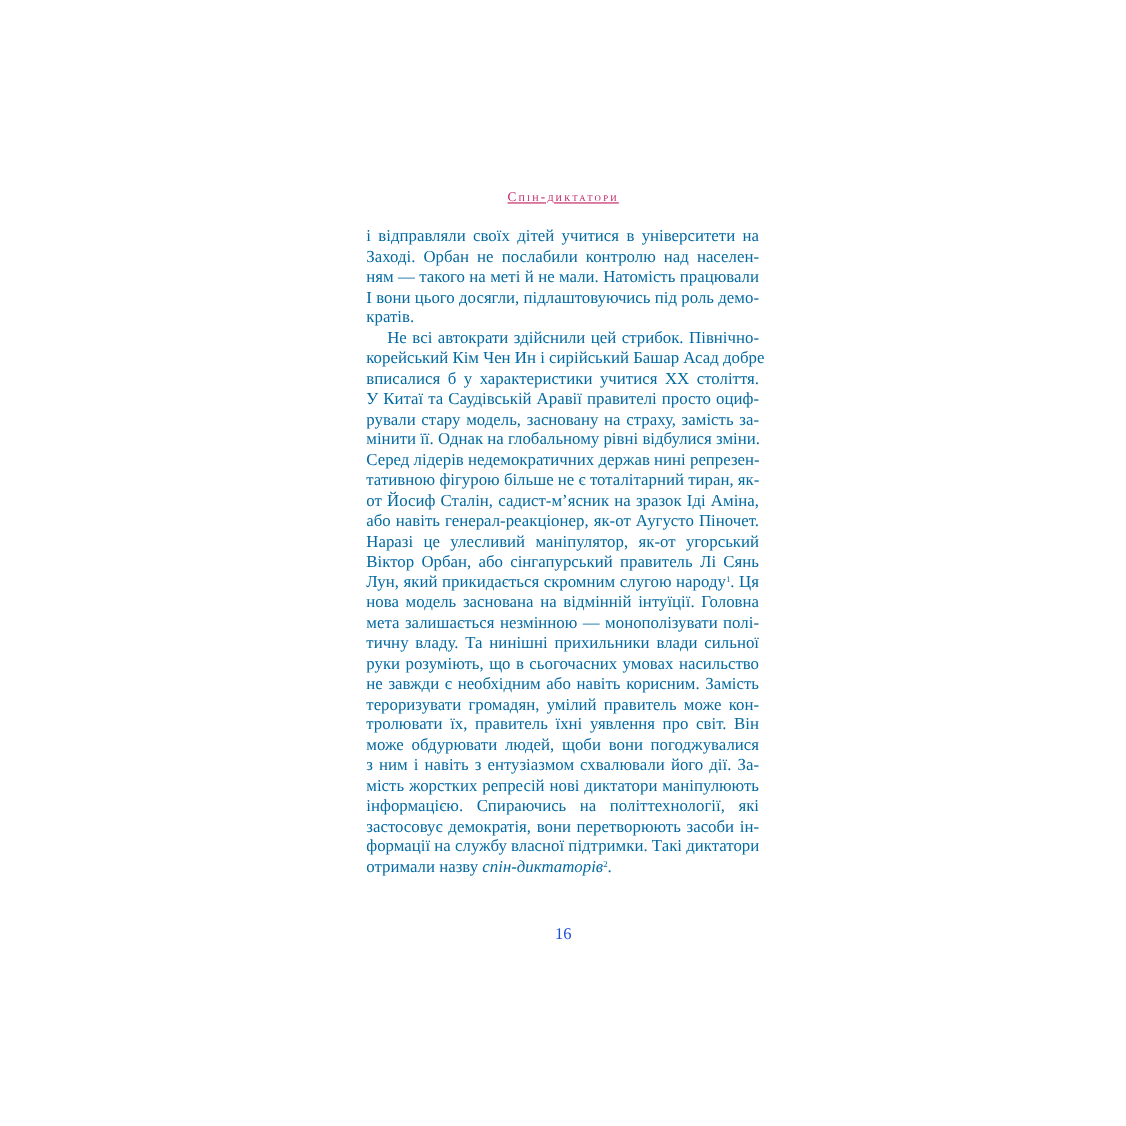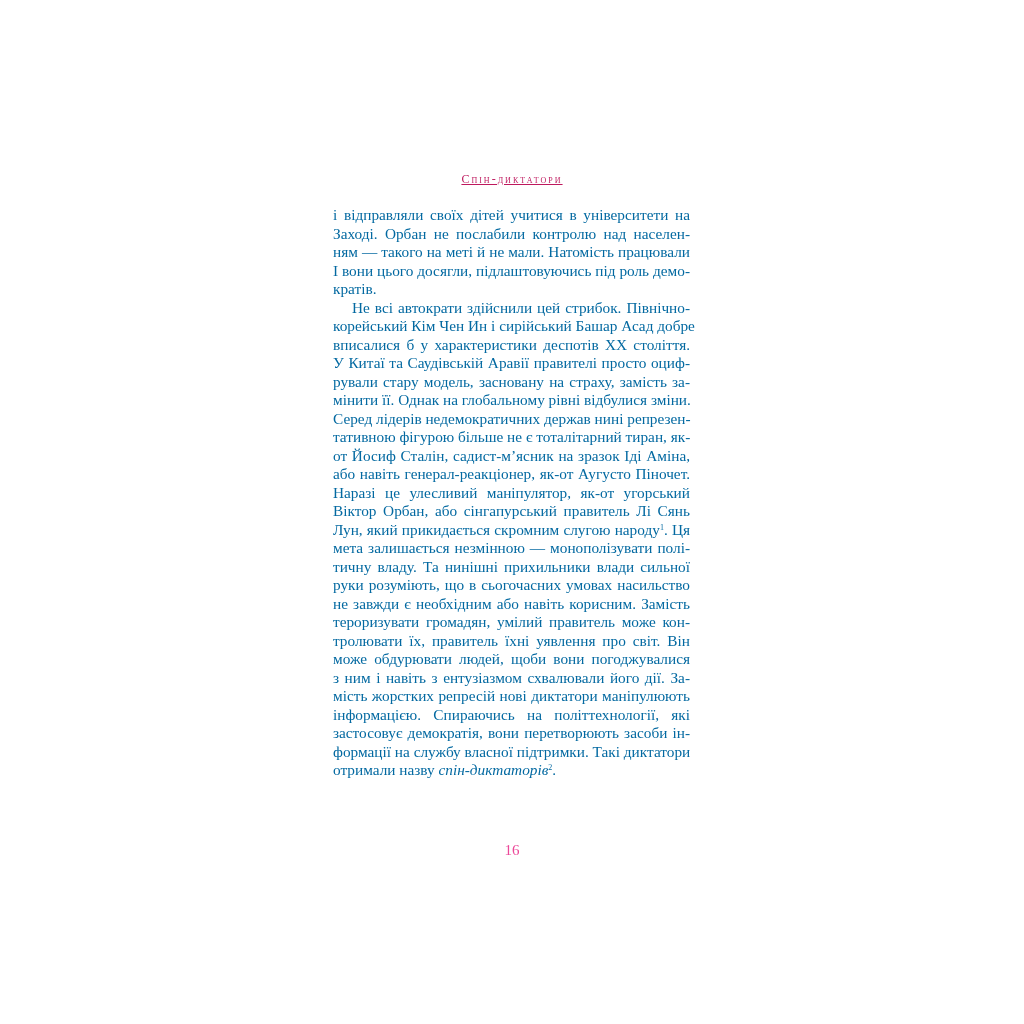--- a/index.html
+++ b/index.html
@@ -60,49 +60,50 @@
       vertical-align: 5px;
     }
     .folio {
       position: absolute;
       top: 842px;
       left: 0;
       width: 1024px;
       text-align: center;
       font-family: "Liberation Serif", "DejaVu Serif", serif;
       font-size: 15px;
-      color: #ec4899;
+      color: #1d4ed8;
     }
   </style>
 </head>
 <body>
 
 <div class="running-head">Спін-диктатори</div>
 
 <div class="text-block">
 
   <span class="line">і відправляли своїх дітей учитися в університети на</span>
   <span class="line">Заході. Орбан не послабили контролю над населен-</span>
   <span class="line">ням — такого на меті й не мали. Натомість працювали</span>
   <span class="line">І вони цього досягли, підлаштовуючись під роль демо-</span>
   <span class="line last">кратів.</span>
 
   <span class="line indent">Не всі автократи здійснили цей стрибок. Північно-</span>
   <span class="line">корейський Кім Чен Ин і сирійський Башар Асад добре</span>
-  <span class="line">вписалися б у характеристики деспотів XX століття.</span>
+  <span class="line">вписалися б у характеристики учитися XX століття.</span>
   <span class="line">У Китаї та Саудівській Аравії правителі просто оциф-</span>
   <span class="line">рували стару модель, засновану на страху, замість за-</span>
   <span class="line">мінити її. Однак на глобальному рівні відбулися зміни.</span>
   <span class="line">Серед лідерів недемократичних держав нині репрезен-</span>
   <span class="line">тативною фігурою більше не є тоталітарний тиран, як-</span>
   <span class="line">от Йосиф Сталін, садист-м’ясник на зразок Іді Аміна,</span>
   <span class="line">або навіть генерал-реакціонер, як-от Аугусто Піночет.</span>
   <span class="line">Наразі це улесливий маніпулятор, як-от угорський</span>
   <span class="line">Віктор Орбан, або сінгапурський правитель Лі Сянь</span>
   <span class="line"><span>Лун, який прикидається скромним слугою народу</span><sup>1</sup><span>. Ця</span></span>
+  <span class="line">нова модель заснована на відмінній інтуїції. Головна</span>
   <span class="line">мета залишається незмінною — монополізувати полі-</span>
   <span class="line">тичну владу. Та нинішні прихильники влади сильної</span>
   <span class="line">руки розуміють, що в сьогочасних умовах насильство</span>
   <span class="line">не завжди є необхідним або навіть корисним. Замість</span>
   <span class="line">тероризувати громадян, умілий правитель може кон-</span>
   <span class="line">тролювати їх, правитель їхні уявлення про світ. Він</span>
   <span class="line">може обдурювати людей, щоби вони погоджувалися</span>
   <span class="line">з ним і навіть з ентузіазмом схвалювали його дії. За-</span>
   <span class="line">мість жорстких репресій нові диктатори маніпулюють</span>
   <span class="line">інформацією. Спираючись на політтехнології, які</span>

